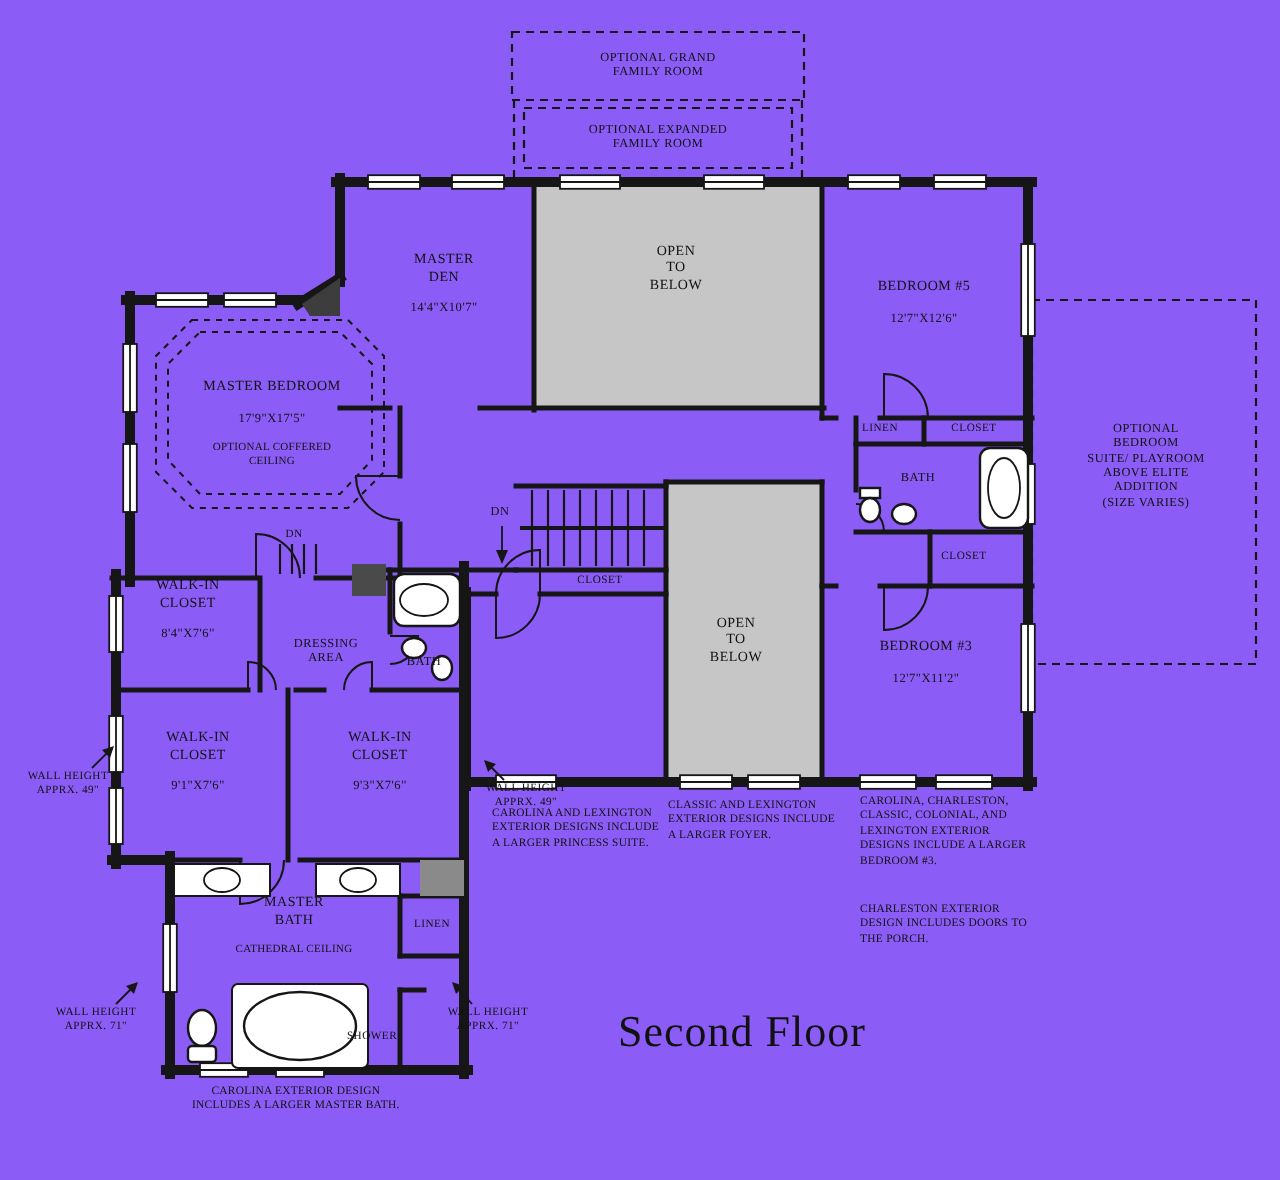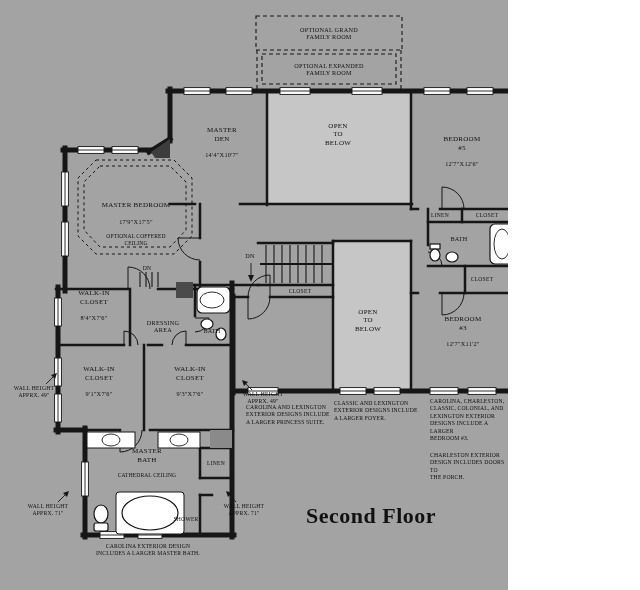--- a/index.html
+++ b/index.html
@@ -1,28 +1,28 @@
 <!DOCTYPE html>
 <html><head>
 <meta charset="utf-8">
 <style>
   html,body{margin:0;padding:0;background:#fff;}
-  .stage{position:relative;width:508px;height:590px;background:#a3a3a3;overflow:hidden;
+  .stage{position:relative;width:640px;height:590px;background:#8b5cf6;overflow:hidden;
          font-family:"Liberation Serif",serif;color:#111;}
   .stage svg{position:absolute;left:0;top:0;}
   .lbl{position:absolute;transform:translate(-50%,-50%);text-align:center;
        white-space:pre-line;line-height:1.18;letter-spacing:.25px;font-size:7px;}
   .lbl .nm{display:block;}
   .lbl .dims{display:block;font-size:6.3px;}
   .lbl .sub{display:block;font-size:5.5px;letter-spacing:.15px;}
   .s55{font-size:5.6px;}
   .s6{font-size:6.2px;}
   .note{position:absolute;font-size:5.7px;line-height:1.3;white-space:pre-line;
         letter-spacing:.15px;text-align:left;}
-  .title{position:absolute;transform:translate(-50%,-50%);font-weight:700;
+  .title{position:absolute;transform:translate(-50%,-50%);font-weight:400;
          font-size:22px;letter-spacing:.5px;white-space:nowrap;}
   .win{fill:#fff;stroke:#161616;stroke-width:.9;}
 </style>
 </head>
 <body>
 
 <div class="stage">
 
 <svg width="640" height="590" viewBox="0 0 640 590">
 
@@ -235,21 +235,21 @@
 
   <div class="lbl" style="left:338px;top:134px">OPEN
 TO
 BELOW</div>
 
   <div class="lbl" style="left:462px;top:151px">
     <span class="nm">BEDROOM #5</span>
     <span class="dims">12'7"X12'6"</span>
   </div>
 
-  <div class="lbl" style="left:136px;top:224px">
+  <div class="lbl" style="left:136px;top:212px">
     <span class="nm">MASTER BEDROOM</span>
     <span class="dims">17'9"X17'5"</span>
     <span class="sub">OPTIONAL COFFERED
 CEILING</span>
   </div>
 
   <div class="lbl s55" style="left:440px;top:215px">LINEN</div>
   <div class="lbl s55" style="left:487px;top:215px">CLOSET</div>
   <div class="lbl s6" style="left:459px;top:239px">BATH</div>
   <div class="lbl s55" style="left:482px;top:279px">CLOSET</div>

